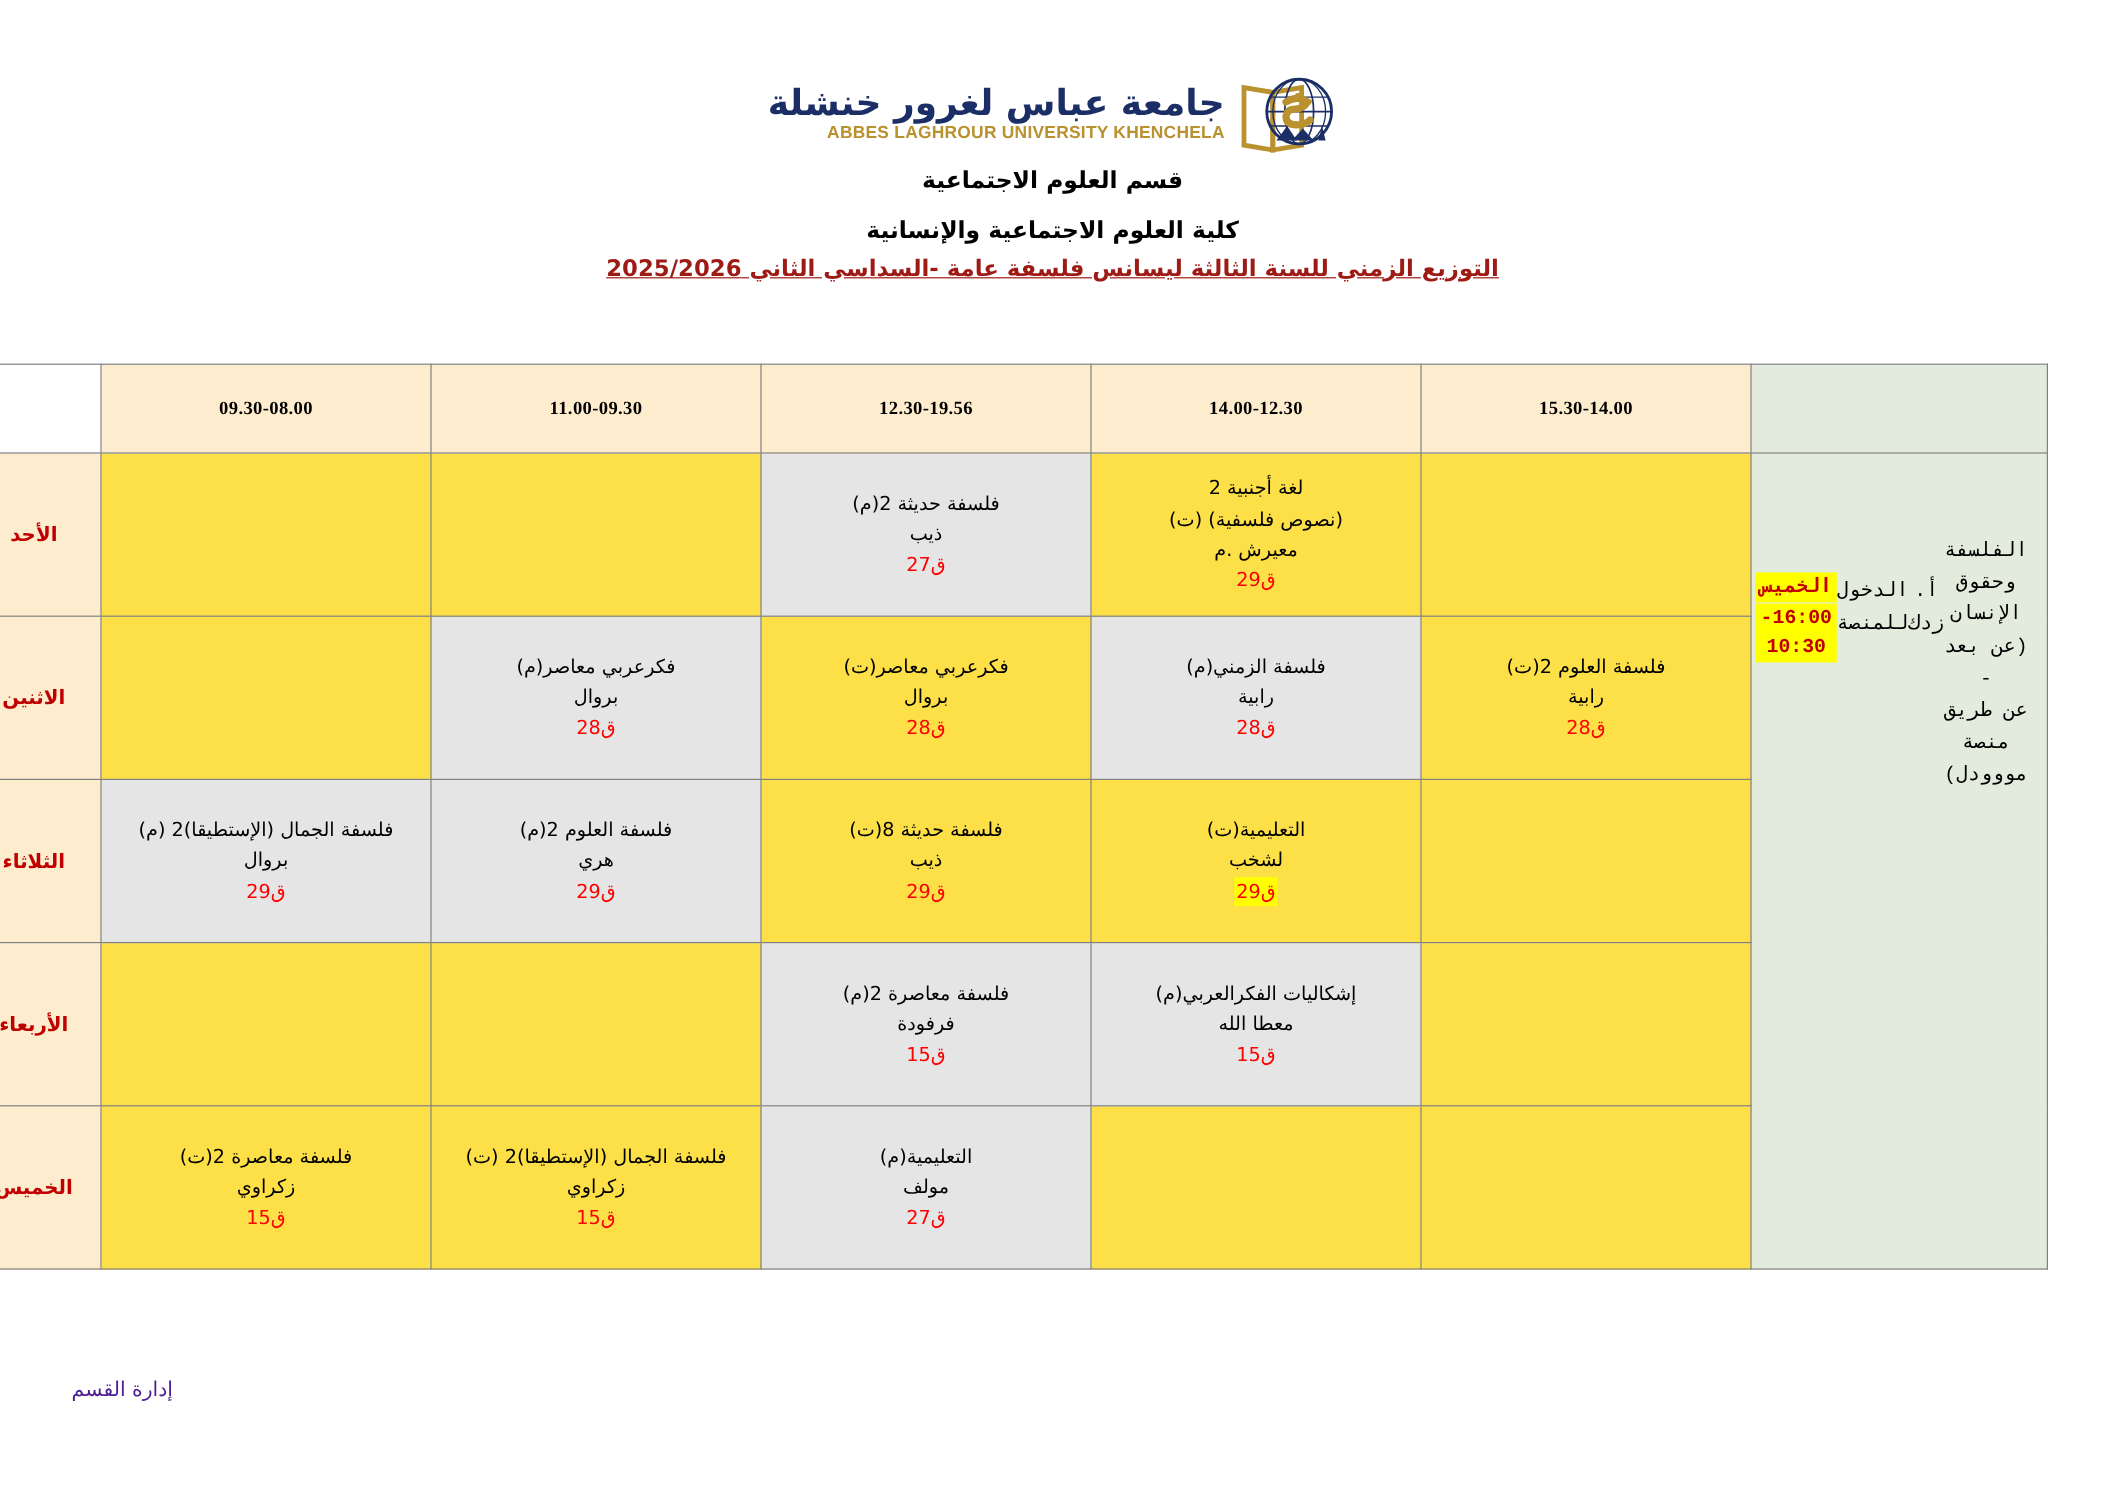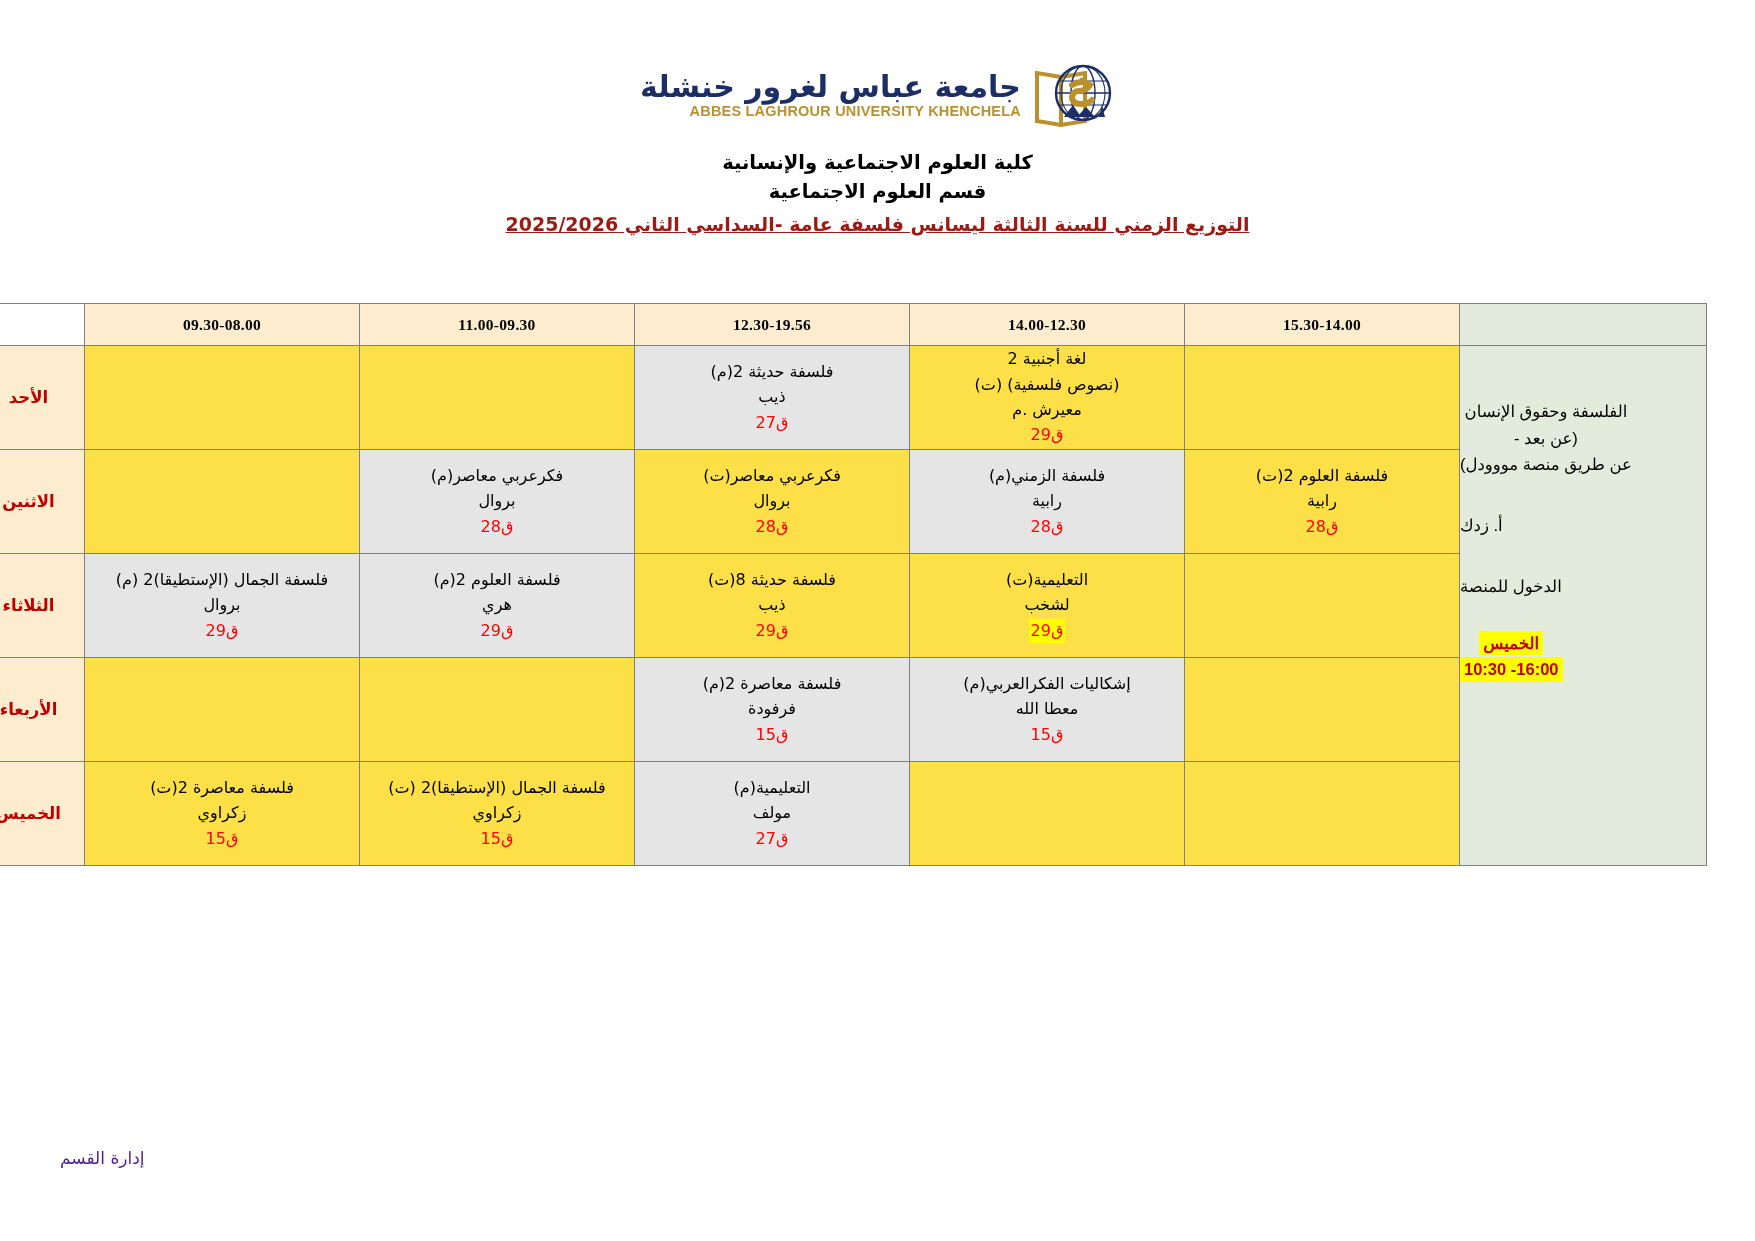--- a/index.html
+++ b/index.html
@@ -86,21 +86,21 @@
     width: 1659px;
   }
   table.tt {
     border-collapse: collapse;
     table-layout: fixed;
     width: 1659px;
     direction: rtl;
   }
   table.tt td, table.tt th {
     border: 1px solid #808080;
-    padding: 0;
+    padding: 16px;
     vertical-align: middle;
     text-align: center;
   }
   .col-day   { width: 112px; }
   .col-slot  { width: 275px; }
   .col-side  { width: 247px; }
 
   thead th {
     background: #fdeccd;
     height: 41px;
@@ -141,28 +141,28 @@
   .c-room.hl { background: #ffff00; padding: 0 2px; }
 
   
   .sidecell {
     background: #e3ecdc;
     vertical-align: top;
     padding: 0;
   }
   .side-inner {
     display: flex;
-    flex-direction: column;
-    align-items: flex-end;
+    flex-direction: row;
+    align-items: flex-start;
     height: 100%;
     padding-top: 52px;
     box-sizing: border-box;
     font-size: 16.5px;
     line-height: 1.62;
-    font-family: Liberation Sans, sans-serif;
+    font-family: Liberation Mono, monospace;
   }
   .side-block { text-align: center; }
   .side-teacher { margin-top: 34px; }
   .side-login   { margin-top: 34px; }
   .side-hl {
     margin-top: 30px;
     text-align: center;
   }
   .side-hl span {
     background: #ffff00;
@@ -210,22 +210,22 @@
         <path d="M41 30 q10 -6 18 0 q-4 6 -11 6 q-6 0 -7 6 q0 7 9 7 q7 0 11 -4" fill="none" stroke="#b9912f" stroke-width="6" stroke-linecap="round"></path>
         <circle cx="51" cy="25" r="2.6" fill="#b9912f"></circle>
 
         <path d="M33 62 L42 50 L50 62 Z" fill="#1b2f66"></path>
         <path d="M46 62 L55 52 L64 62 Z" fill="#1b2f66"></path>
         <path d="M68 62 L71 50 L74 62 Z" fill="#1b2f66"></path>
       </svg>
     </div>
   </div>
 
+  <div class="fac-line" style="margin-top:0">قسم العلوم الاجتماعية</div>
   <div class="fac-line">كلية العلوم الاجتماعية والإنسانية</div>
-  <div class="fac-line" style="margin-top:0">قسم العلوم الاجتماعية</div>
   <div class="title-line">التوزيع الزمني للسنة الثالثة ليسانس فلسفة عامة -السداسي الثاني 2025/2026</div>
 </div>
 
 <div class="table-wrap">
   <table class="tt">
     <colgroup>
       <col class="col-side">
         <col class="col-slot">
         <col class="col-slot">
       <col class="col-slot">

